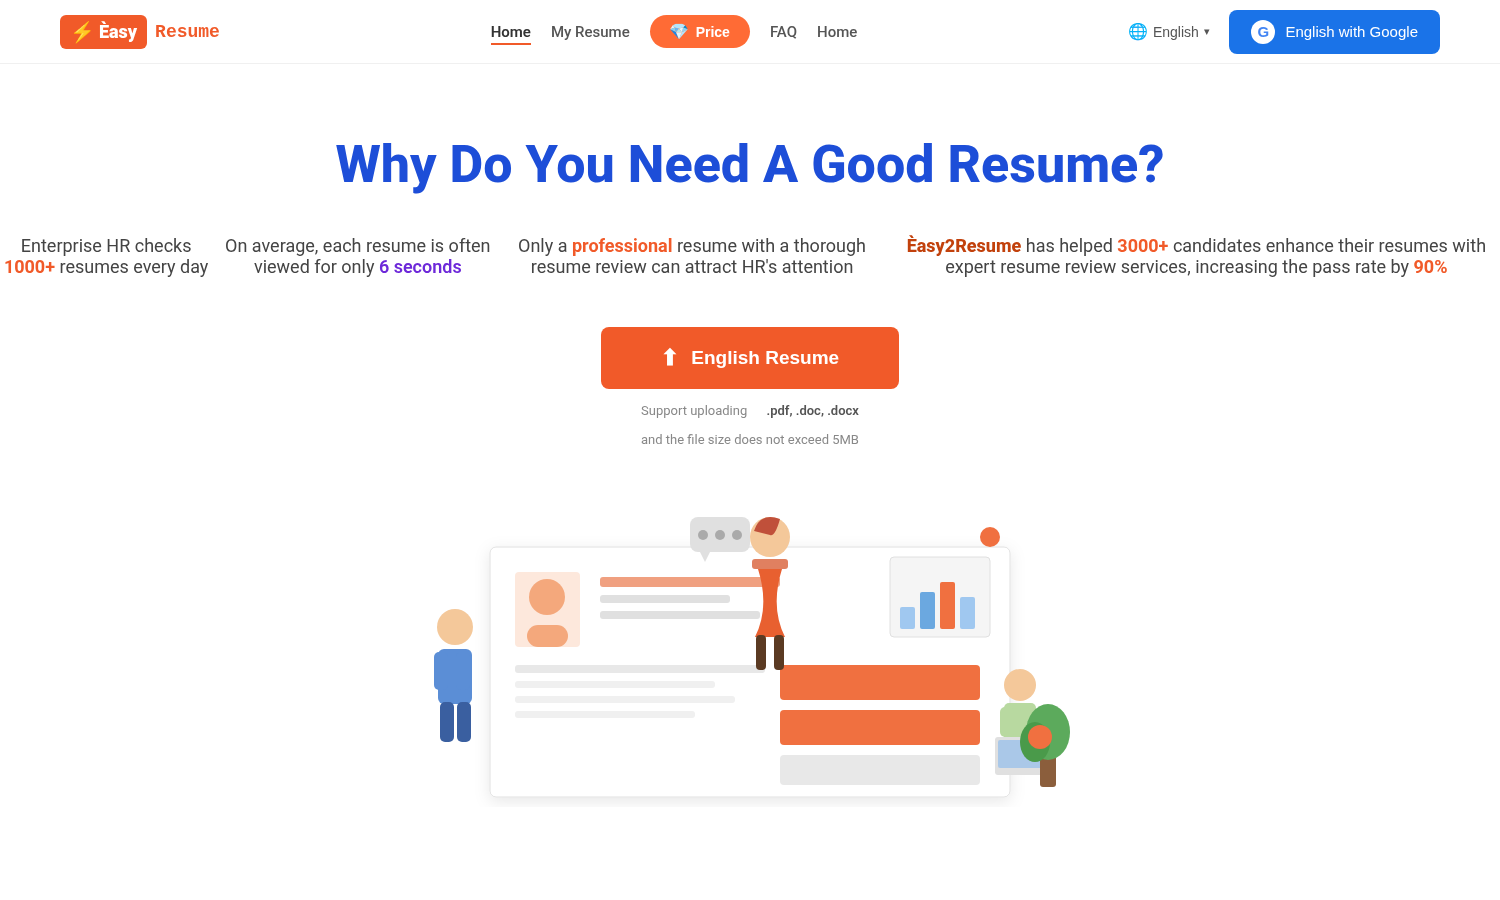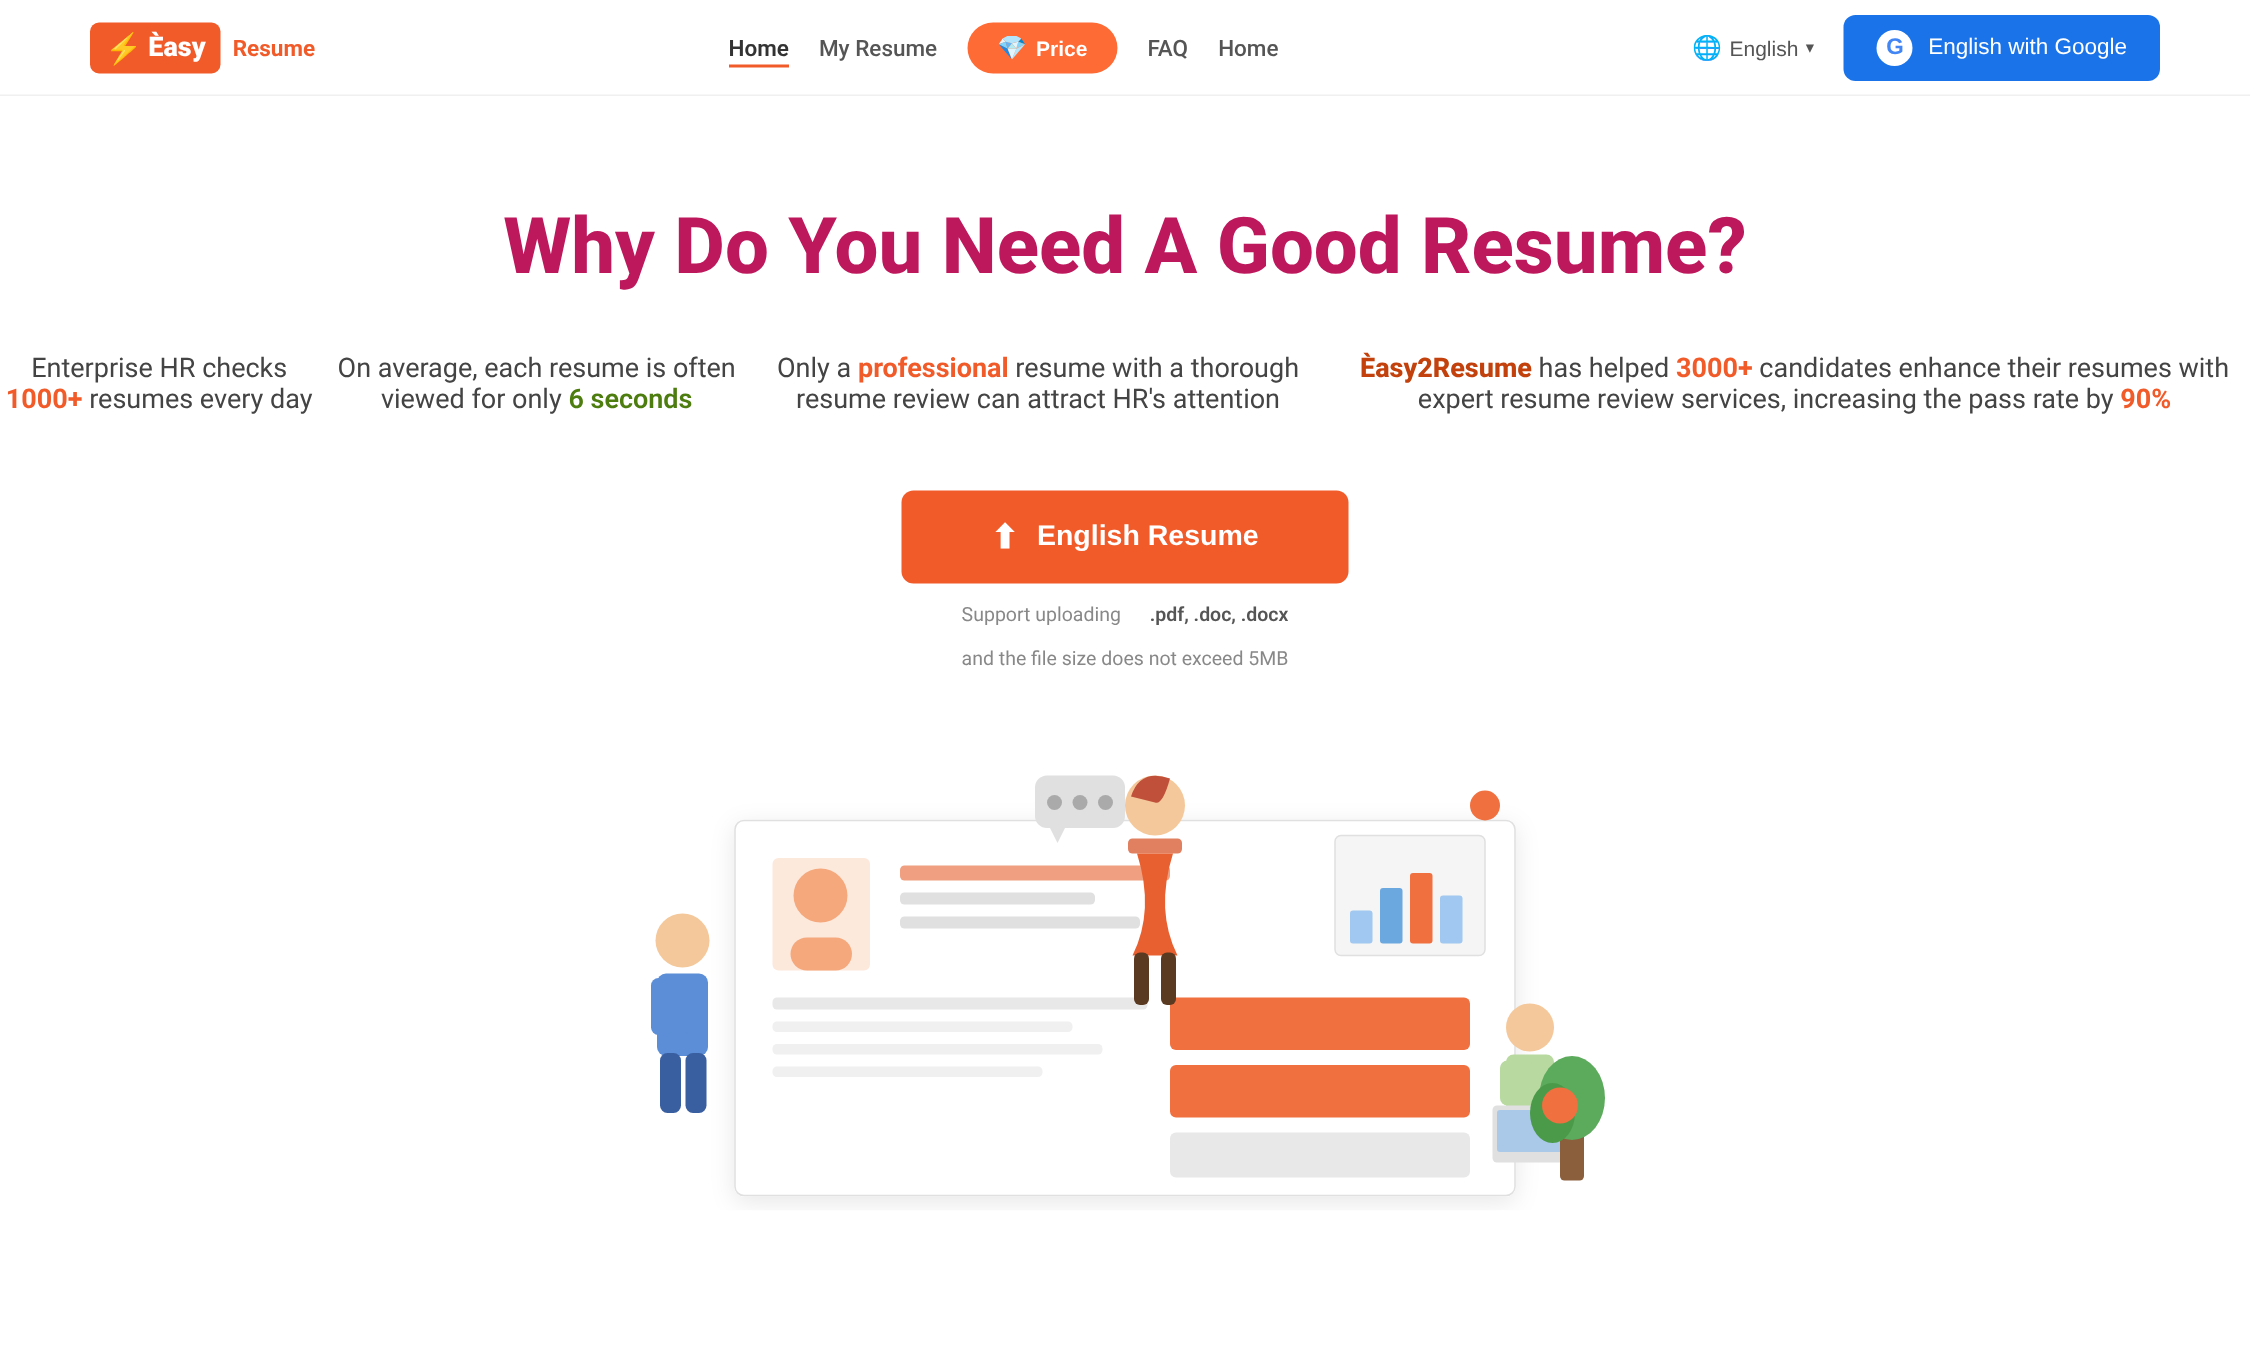--- a/index.html
+++ b/index.html
@@ -40,23 +40,24 @@
       border-radius: 6px;
       display: flex;
       align-items: center;
       gap: 4px;
     }
     .logo-icon .bolt {
       color: #fff;
       font-size: 20px;
     }
     .logo-text {
-      font-size: 15px;
+      font-size: 18px;
       font-weight: 700;
       color: #333;
+      font-family: Liberation Mono, monospace;
     }
     .logo-text span {
       color: #f15a29;
     }
 
     .nav-links {
       display: flex;
       align-items: center;
       gap: 20px;
       list-style: none;
@@ -138,42 +139,42 @@
     .main {
       display: flex;
       flex-direction: column;
       align-items: center;
       padding-top: 70px;
     }
 
     .hero-title {
       font-size: 52px;
       font-weight: 800;
-      color: #be185d;
+      color: #1d4ed8;
       text-align: center;
       margin-bottom: 40px;
     }
 
     .stats-section {
       display: flex;
       align-items: center;
       gap: 12px;
       margin-bottom: 50px;
     }
     .stat-line {
       font-size: 18px;
       color: #444;
       text-align: center;
     }
     .stat-line .highlight-orange {
       color: #f15a29;
       font-weight: 700;
     }
     .stat-line .highlight-green {
-      color: #4d7c0f;
+      color: #6d28d9;
       font-weight: 600;
     }
     .stat-line strong {
       font-weight: 800;
       color: #c2410c;
     }
 
     
     .import-area {
       display: flex;

